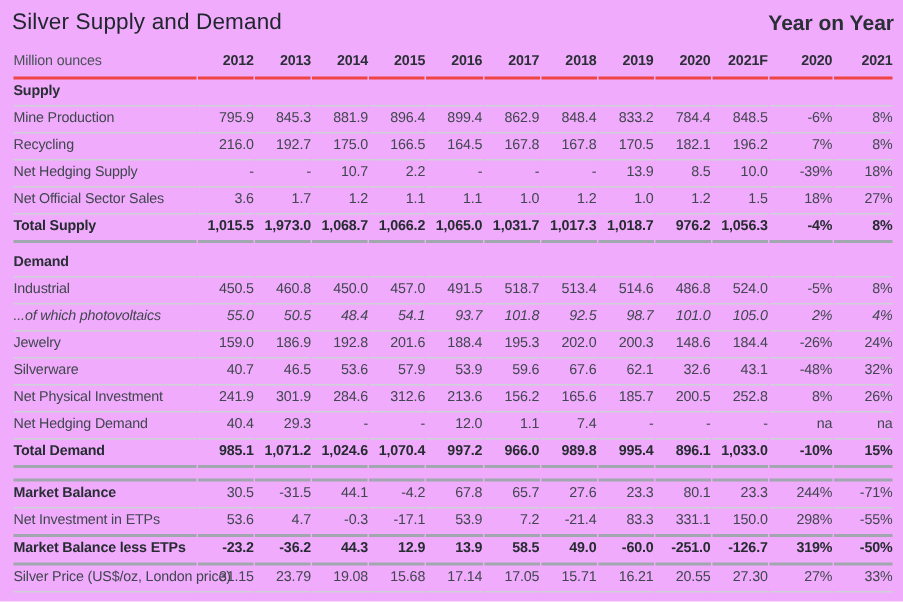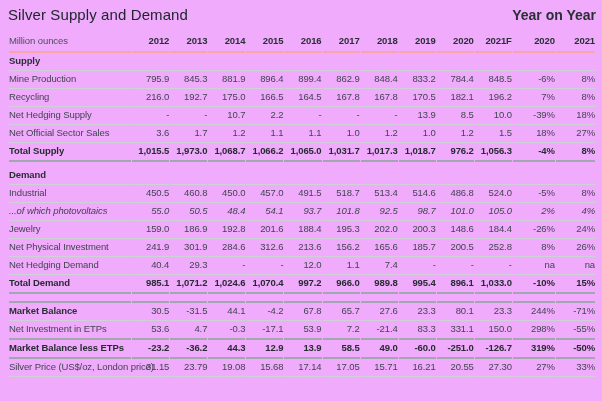--- a/index.html
+++ b/index.html
@@ -18,21 +18,21 @@
     font-size:9.5px;color:#40464e;letter-spacing:-0.1px;
   }
   col.c-lbl{width:122px;}
   col.c-yr{width:37px;}
   col.c-yoy1{width:42px;}
   col.c-yoy2{width:39px;}
 
   th,td{padding:2.5px 0;line-height:12px;vertical-align:bottom;white-space:nowrap;}
   thead th{
     font-weight:700;color:#2a2f36;text-align:right;
-    border-bottom:2px solid #fca5a5;padding-bottom:4px;
+    border-bottom:2px solid #ef4444;padding-bottom:4px;
   }
   thead th.lbl{text-align:left;font-weight:400;color:#4a5059;}
   td.num{text-align:right;}
   td.lbl{text-align:left;overflow:visible;}
 
   tr.rule-thin  td{border-bottom:1px solid #cdd2d6;}
   tr.rule-thick td{border-bottom:2px solid #a0a7ae;}
   tr.rule-none  td{border-bottom:0;}
 
   tr.k-section td{font-weight:700;color:#2a2f36;margin-top:41px;}
@@ -244,20 +244,35 @@
           <td class="num">188.4</td>
           <td class="num">195.3</td>
           <td class="num">202.0</td>
           <td class="num">200.3</td>
           <td class="num">148.6</td>
           <td class="num">184.4</td>
           <td class="num">-26%</td>
           <td class="num">24%</td>
         </tr>
         <tr class="k-data rule-thin">
+          <td class="lbl">Silverware</td>
+          <td class="num">40.7</td>
+          <td class="num">46.5</td>
+          <td class="num">53.6</td>
+          <td class="num">57.9</td>
+          <td class="num">53.9</td>
+          <td class="num">59.6</td>
+          <td class="num">67.6</td>
+          <td class="num">62.1</td>
+          <td class="num">32.6</td>
+          <td class="num">43.1</td>
+          <td class="num">-48%</td>
+          <td class="num">32%</td>
+        </tr>
+        <tr class="k-data rule-thin">
           <td class="lbl">Net Physical Investment</td>
           <td class="num">241.9</td>
           <td class="num">301.9</td>
           <td class="num">284.6</td>
           <td class="num">312.6</td>
           <td class="num">213.6</td>
           <td class="num">156.2</td>
           <td class="num">165.6</td>
           <td class="num">185.7</td>
           <td class="num">200.5</td>

